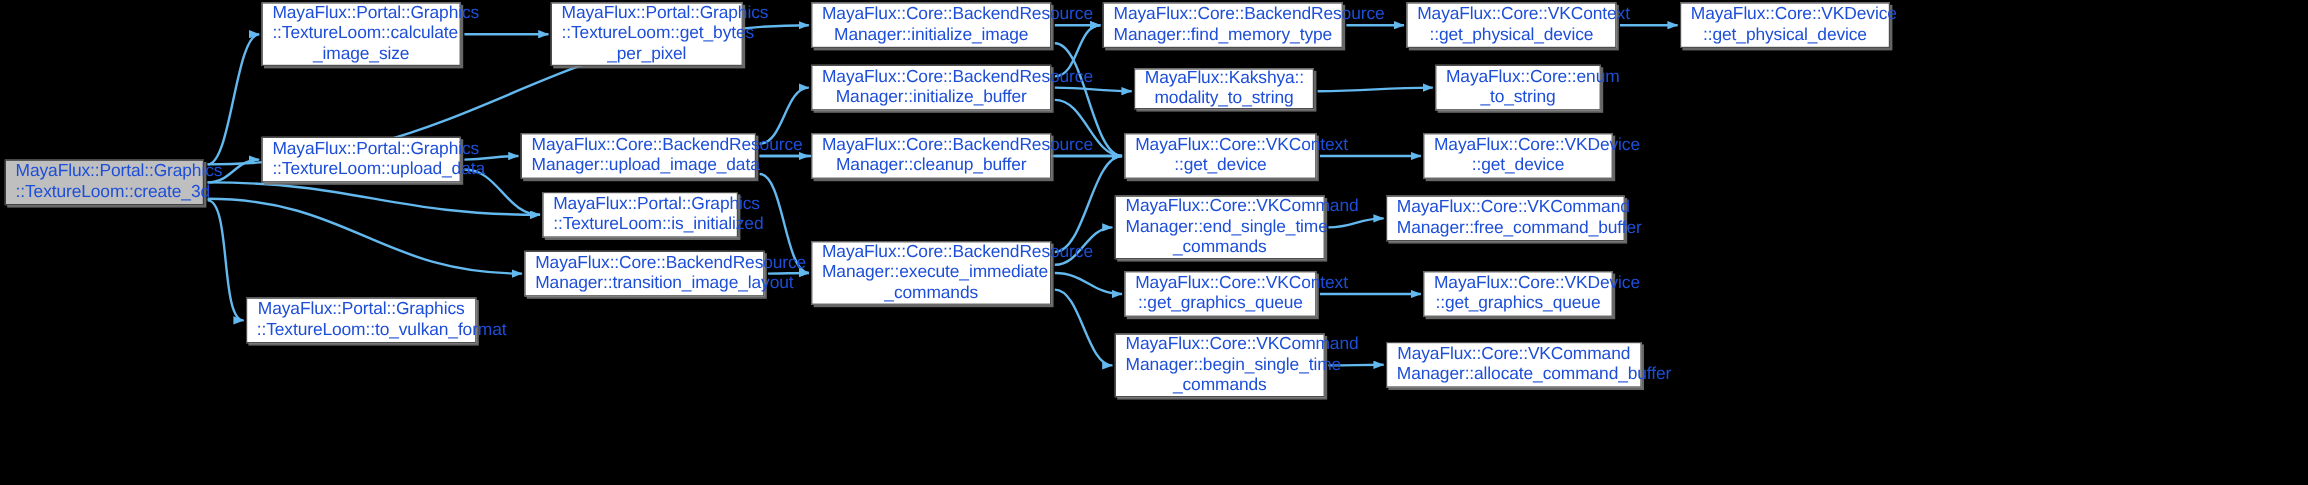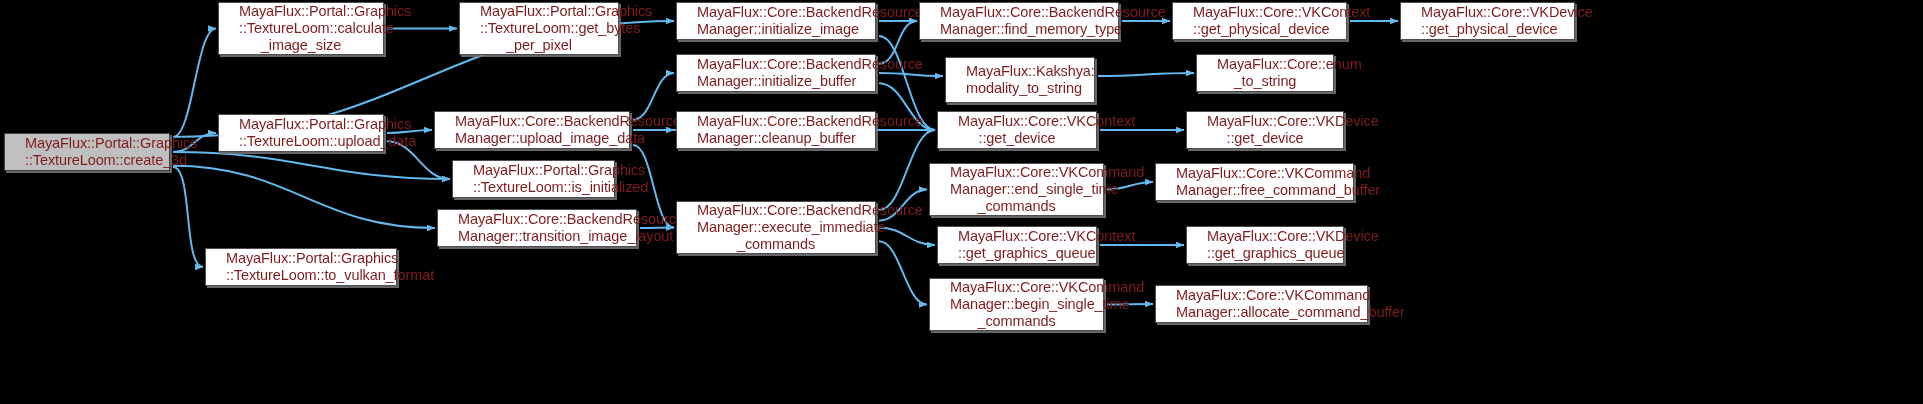--- a/index.html
+++ b/index.html
@@ -26,26 +26,26 @@
   .node {
     position: absolute;
     box-sizing: border-box;
     background: #ffffff;
     border: 1px solid #4d4d4d;
     box-shadow: 2px 2px 0 0 rgba(120,120,120,0.85);
     display: flex;
     align-items: center;
     justify-content: center;
     text-align: center;
-    color: #7f1d1d;
+    color: #1d4ed8;
     font-size: 14.5px;
     line-height: 17px;
     letter-spacing: -0.1px;
     white-space: pre-line;
-    padding: 1px 20px;
+    padding: 1px 8px;
     z-index: 2;
   }
   .node.root {
     background: #bfbfbf;
     border: 1px solid #404040;
   }
   .node span {
     display: block;
     width: 100%;
   }
@@ -117,21 +117,21 @@
 Manager::initialize_image</span></div>
       <div class="node" style="left: 676px; top: 54px; width: 200px; height: 38px;"><span>MayaFlux::Core::BackendResource
 Manager::initialize_buffer</span></div>
       <div class="node" style="left: 676px; top: 111px; width: 200px; height: 38px;"><span>MayaFlux::Core::BackendResource
 Manager::cleanup_buffer</span></div>
       <div class="node" style="left: 676px; top: 201px; width: 200px; height: 53px;"><span>MayaFlux::Core::BackendResource
 Manager::execute_immediate
 _commands</span></div>
       <div class="node" style="left: 919px; top: 2px; width: 200px; height: 38px;"><span>MayaFlux::Core::BackendResource
 Manager::find_memory_type</span></div>
-      <div class="node" style="left: 945px; top: 57px; width: 150px; height: 46px;"><span>MayaFlux::Kakshya::
+      <div class="node" style="left: 945px; top: 57px; width: 150px; height: 34px;"><span>MayaFlux::Kakshya::
 modality_to_string</span></div>
       <div class="node" style="left: 937px; top: 111px; width: 160px; height: 38px;"><span>MayaFlux::Core::VKContext
 ::get_device</span></div>
       <div class="node" style="left: 929px; top: 163px; width: 175px; height: 53px;"><span>MayaFlux::Core::VKCommand
 Manager::end_single_time
 _commands</span></div>
       <div class="node" style="left: 937px; top: 226px; width: 160px; height: 38px;"><span>MayaFlux::Core::VKContext
 ::get_graphics_queue</span></div>
       <div class="node" style="left: 929px; top: 278px; width: 175px; height: 53px;"><span>MayaFlux::Core::VKCommand
 Manager::begin_single_time

